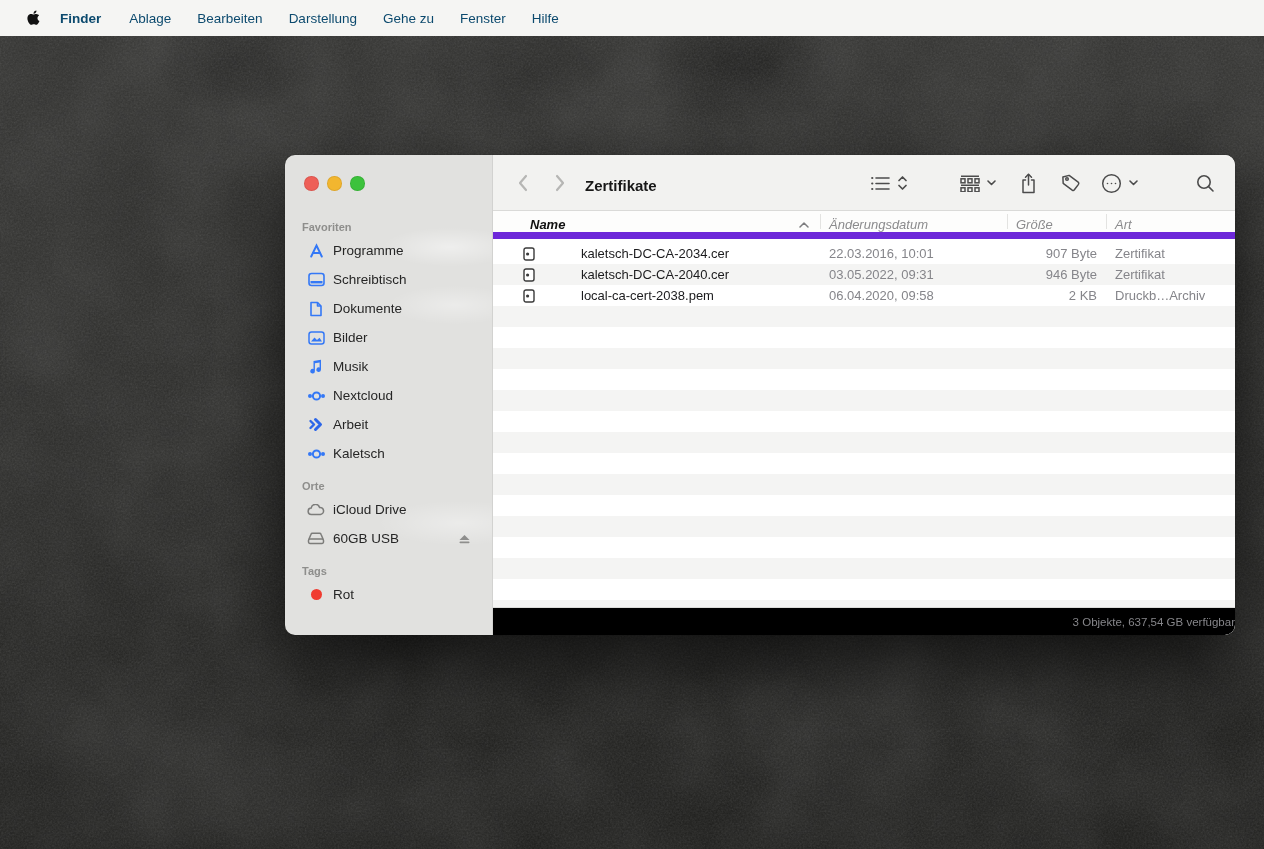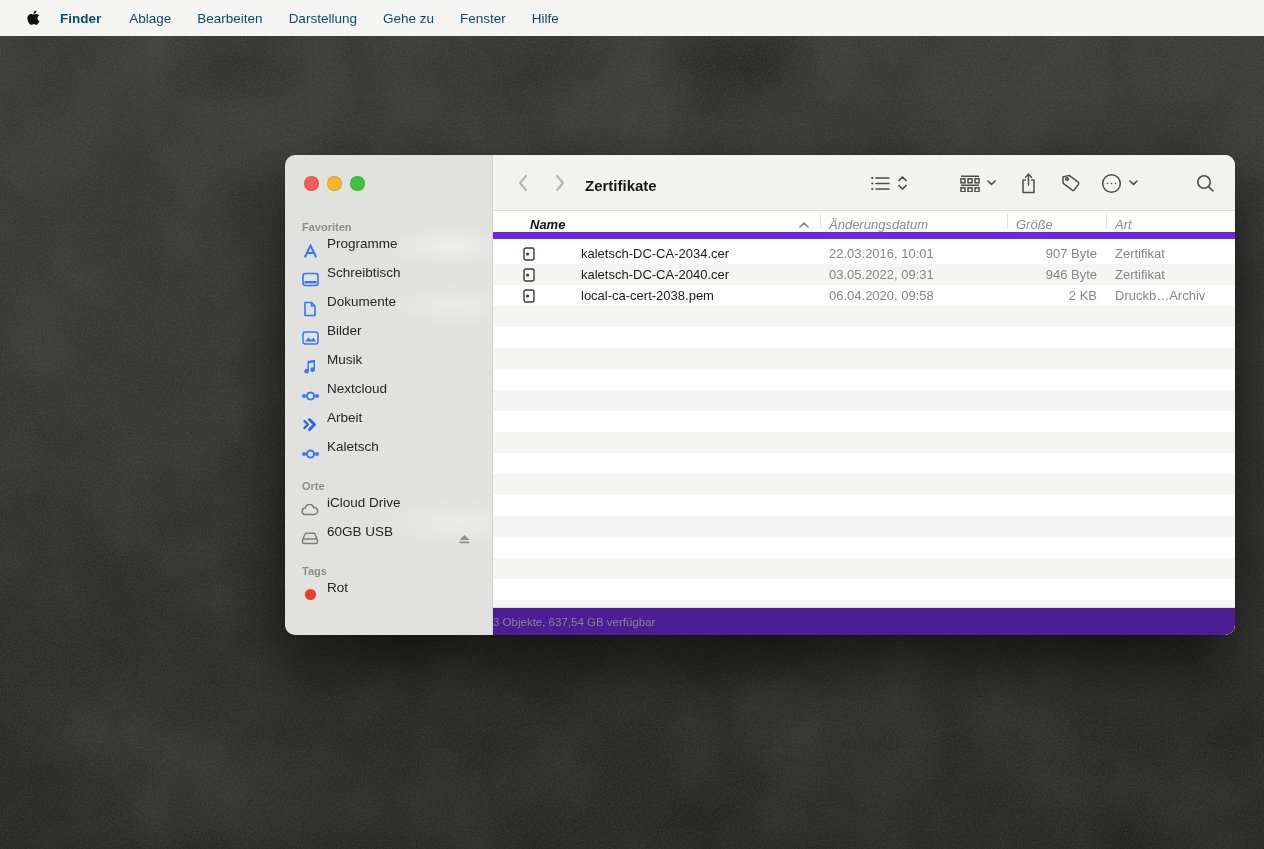--- a/index.html
+++ b/index.html
@@ -34,21 +34,21 @@
                      radial-gradient(110px 30px at 175px 368px, rgba(255,255,255,.35), transparent 75%);}
   .traffic{position:absolute;left:19px;top:21px;display:flex;gap:8.5px;}
   .light{width:12.5px;height:12.5px;border-radius:50%;}
   .light.red{background:#ee5f57;border:1px solid rgba(0,0,0,.08);}
   .light.yellow{background:#f2b62f;border:1px solid rgba(0,0,0,.08);}
   .light.green{background:#3cc23c;border:1px solid rgba(0,0,0,.08);}
 
   .side-list{position:absolute;left:0;top:54px;width:208px;}
   .side-section{margin-top:8px;}
   .side-header{padding:4px 4px 3px 17px;font-size:11px;font-weight:700;color:#8e8e8c;}
-  .side-item{height:29px;display:flex;padding-left:15px;position:relative;
+  .side-item{height:29px;display:flex;align-items:center;padding-left:21px;position:relative;
     font-size:13.5px;color:#262626;cursor:default;}
   .side-item .ic{width:20px;display:flex;justify-content:center;align-items:center;margin-right:7px;}
   .side-item .eject{position:absolute;right:22px;top:50%;transform:translateY(-50%);color:#8e8e8c;}
 
   
   .main{position:absolute;left:208px;top:0;width:742px;height:480px;background:#fff;
     border-radius:0 10px 10px 0;overflow:hidden;}
   .toolbar{position:absolute;left:0;top:0;width:742px;height:56px;background:#f2f2f0;
     border-bottom:1px solid #dadad8;box-sizing:border-box;}
   .nav{position:absolute;top:14px;display:flex;align-items:center;}
@@ -73,22 +73,22 @@
   .frow{position:relative;height:21px;font-size:13px;}
   .frow .fic{position:absolute;left:30px;top:3.5px;}
   .frow .fname{position:absolute;left:48px;top:0;height:21px;display:flex;align-items:center;color:#1b1b1d;margin-left:40px;}
   .frow .fdate{position:absolute;left:336px;top:0;height:21px;display:flex;align-items:center;color:#85858a;}
   .frow .fsize{position:absolute;left:504px;width:100px;top:0;height:21px;display:flex;align-items:center;
     justify-content:flex-end;color:#85858a;}
   .frow .fkind{position:absolute;left:622px;top:0;height:21px;display:flex;align-items:center;color:#85858a;
     max-width:115px;white-space:nowrap;overflow:hidden;}
 
   
-  .statusbar{position:absolute;left:0;bottom:0;width:742px;height:28px;background:#4c1d95;
-    border-top:1px solid #dcdcda;box-sizing:border-box;display:flex;align-items:center;justify-content:flex-start;
+  .statusbar{position:absolute;left:0;bottom:0;width:742px;height:28px;background:#000000;
+    border-top:1px solid #dcdcda;box-sizing:border-box;display:flex;align-items:center;justify-content:flex-end;
     font-size:11.5px;color:#86868a;border-radius:0 0 10px 0;}
 
   svg{display:block;}
 </style>
 </head>
 <body>
 
 <div class="desktop">
   <svg class="noise-svg" width="1264" height="849">
     <filter id="grain">

